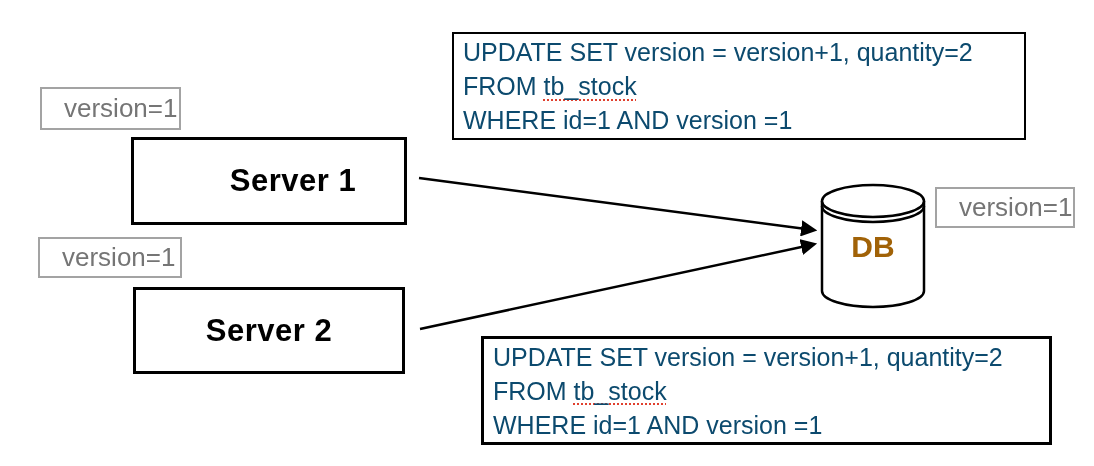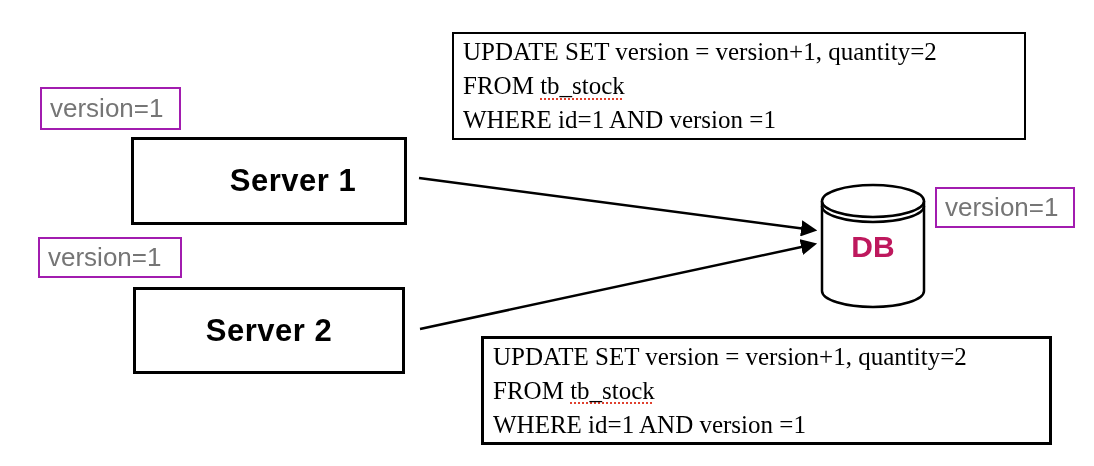--- a/index.html
+++ b/index.html
@@ -13,73 +13,72 @@
   }
   .overlay {
     position: absolute;
     left: 0; top: 0;
     width: 1094px; height: 466px;
     pointer-events: none;
   }
   .box { position: absolute; box-sizing: border-box; background: #ffffff; }
 
   .badge {
-    border: 2px solid #a21caf;
+    border: 2px solid #a3a3a3;
     color: #757575;
     font-size: 26px;
     display: flex;
     align-items: center;
-    padding-left: 8px;
+    padding-left: 22px;
     white-space: nowrap;
   }
   .badge-1 { left: 40px;  top: 87px;  width: 141px; height: 43px; }
   .badge-2 { left: 38px;  top: 237px; width: 144px; height: 41px; }
   .badge-3 { left: 935px; top: 187px; width: 140px; height: 41px; }
 
   .server {
     border: 3px solid #000000;
     color: #000000;
     font-size: 31px;
     font-weight: 700;
     display: flex;
     align-items: center;
     justify-content: center;
     letter-spacing: 0.5px;
   }
   .server-1 { left: 131px; top: 137px; width: 276px; height: 88px; padding-left: 48px; }
   .server-2 { left: 133px; top: 287px; width: 272px; height: 87px; }
 
   .sqlbox {
-    color: #000000;
+    color: #0c4a6e;
     font-size: 25px;
     line-height: 34px;
     padding: 11px 9px;
     display: flex;
     flex-direction: column;
     justify-content: center;
     white-space: nowrap;
-    font-family: Liberation Serif, serif;
   }
   .sql-top    { left: 452px; top: 32px;  width: 574px; height: 108px; border: 2px solid #000000; }
   .sql-bottom { left: 481px; top: 336px; width: 571px; height: 109px; border: 3px solid #000000; }
   .sql-line { display: block; }
   .table-name {
     text-decoration: underline;
     text-decoration-style: dotted;
     text-decoration-color: #e0402e;
     text-decoration-thickness: 2px;
     text-underline-offset: 4px;
     margin-top: 20px;
   }
 
   .db-label {
     position: absolute;
     left: 823px; top: 230px; width: 100px;
     text-align: center;
-    color: #be185d;
+    color: #a16207;
     font-size: 30px;
     font-weight: 700;
     line-height: 34px;
   }
 </style>
 </head>
 <body>
 
 <div class="canvas">
 

